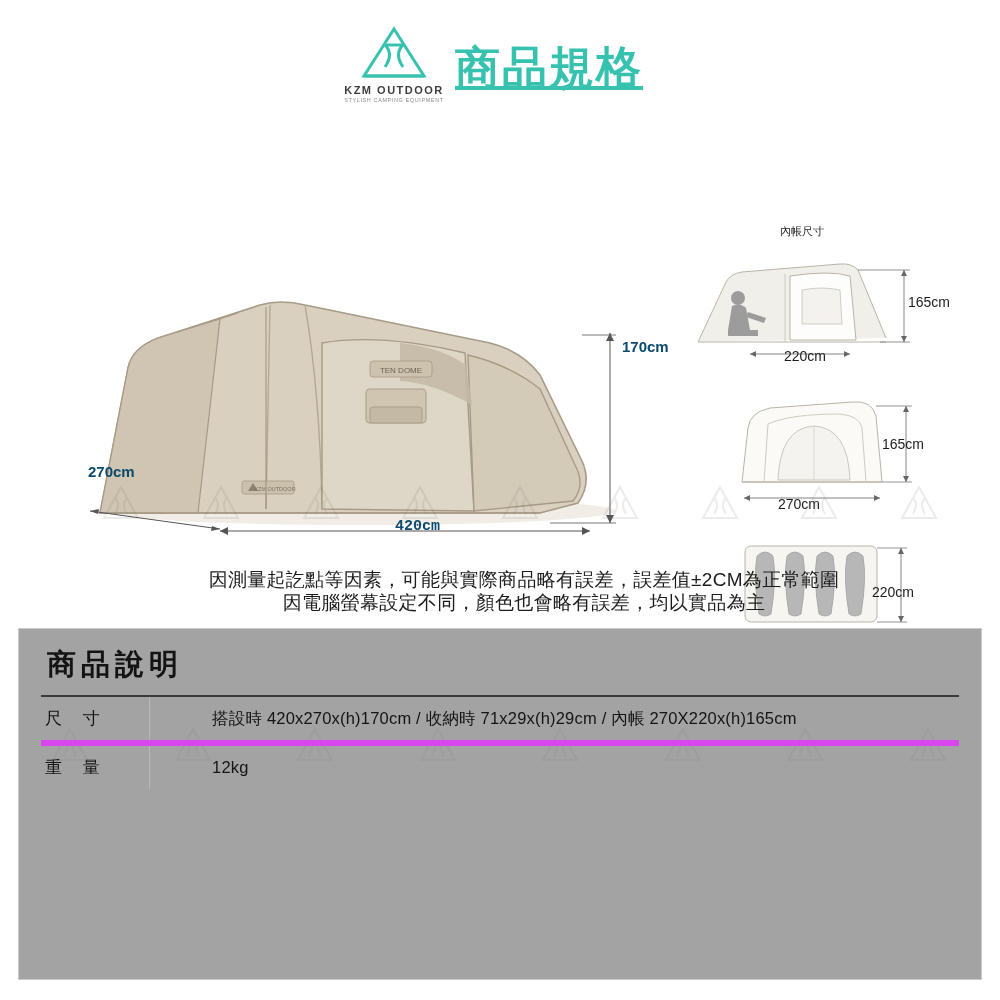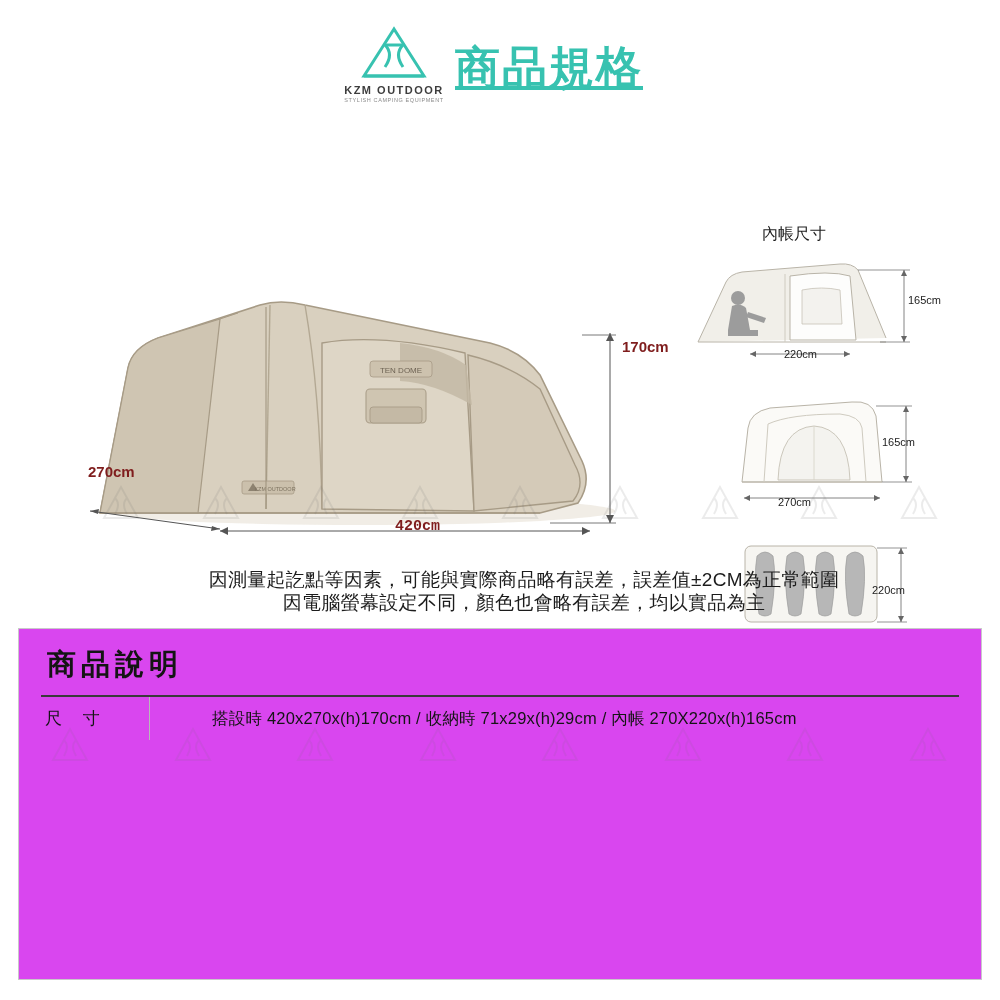--- a/index.html
+++ b/index.html
@@ -68,46 +68,46 @@
   
   .tent-main {
     position: absolute;
     left: 70px;
     top: 75px;
   }
 
   .dim-label {
     position: absolute;
     font-size: 15px;
-    color: #7f1d1d;
+    color: #0c4a6e;
     font-weight: bold;
     font-family: "Liberation Sans", sans-serif;
   }
   .dim-270-left { left: 88px; top: 345px; }
   .dim-420 { left: 395px; top: 400px; font-family: Liberation Mono, monospace; }
   .dim-170 { left: 622px; top: 220px; }
 
   
   .inner-title {
     position: absolute;
-    left: 762px;
+    left: 780px;
     top: 106px;
-    font-size: 16px;
+    font-size: 11px;
     color: #1c1c1c;
   }
   .small-diagram {
     position: absolute;
   }
   .sd-1 { left: 690px; top: 128px; }
   .sd-2 { left: 730px; top: 268px; }
   .sd-3 { left: 735px; top: 420px; }
 
   .sd-dim {
     position: absolute;
-    font-size: 11px;
+    font-size: 14px;
     color: #1c1c1c;
   }
 
   
   .watermark {
     position: absolute;
     left: 100px;
     top: 360px;
     width: 840px;
     height: 50px;
@@ -135,21 +135,21 @@
 
   
   .desc-panel {
     position: absolute;
     left: 18px;
     top: 628px;
     width: 964px;
     height: 352px;
     border: 1px solid #c9c9c9;
     box-sizing: border-box;
-    background: #d946ef;
+    background: #a3a3a3;
     overflow: hidden;
   }
   .desc-title {
     font-size: 29px;
     font-weight: bold;
     color: #141414;
     letter-spacing: 5px;
     padding: 16px 0 10px 28px;
   }
   .desc-hr {
@@ -453,15 +453,22 @@
 
   <table class="desc-table">
     <tbody>
         <tr>
       <td class="desc-label">尺 寸</td>
       <td class="desc-sep"></td>
       <td class="desc-value">
         <span class="line">搭設時 420x270x(h)170cm / 收納時 71x29x(h)29cm / 內帳 270X220x(h)165cm</span>
       </td>
     </tr>
+    <tr>
+      <td class="desc-label">重 量</td>
+      <td class="desc-sep"></td>
+      <td class="desc-value">
+        <span class="line">12kg</span>
+      </td>
+    </tr>
   </tbody>
     </table>
 </div>
 
 </body></html>

